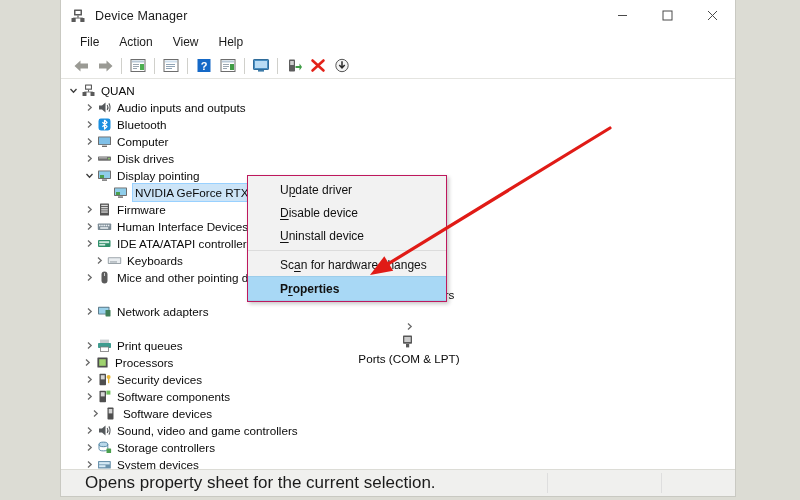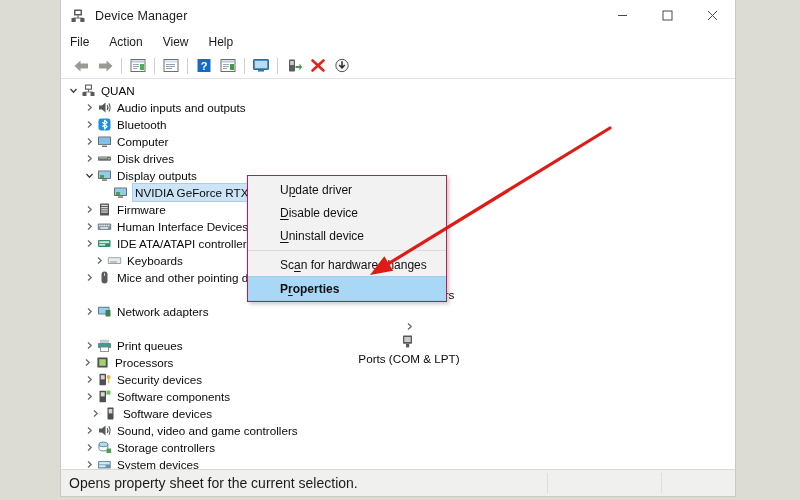--- a/index.html
+++ b/index.html
@@ -28,21 +28,21 @@
   }
   .title-icon{width:18px;height:18px;margin-left:8px;margin-right:8px;flex:0 0 18px;position:relative;}
   .title-text{font-size:12.5px;color:#1b1b1b;letter-spacing:.1px;text-align:right;}
   .wincontrols{position:absolute;right:0;top:0;height:31px;display:flex;}
   .wc{width:45px;height:31px;display:flex;align-items:center;justify-content:center;}
   .wc svg{display:block;}
 
   
   .menubar{
     height:22px;flex:0 0 22px;display:flex;align-items:center;
-    background:#ffffff;
+    padding-left:10px;background:#ffffff;
   }
   .menuitem{font-size:12px;color:#1b1b1b;padding:2px 9px;margin-right:2px;}
 
   
   .toolbar{
     height:25px;flex:0 0 25px;display:flex;align-items:center;
     padding-left:8px;background:#ffffff;border-bottom:1px solid #e4e4e0;
   }
   .tb{width:24px;height:22px;display:flex;align-items:center;justify-content:center;position:relative;}
   .tbsep{width:1px;height:16px;background:#d0d0cb;margin:0 4px;}
@@ -60,21 +60,21 @@
   .chev svg{display:block;}
   .nicon{width:17px;flex:0 0 17px;display:flex;align-items:center;justify-content:center;margin-right:4px;}
   .nlabel{line-height:17px;}
   .node.selected .nlabel{background:#cce4f7;outline:1px solid #99d1ff;padding:0 2px;}
 
   
   .statusbar{
     height:26px;flex:0 0 26px;background:#f0f0ee;border-top:1px solid #dcdcd6;
     display:flex;align-items:center;position:relative;
   }
-  .status-text{font-size:14px;color:#1b1b1b;padding-left:8px;}
+  .status-text{font-size:17px;color:#1b1b1b;padding-left:24px;}
   .st-div{position:absolute;top:3px;width:1px;height:20px;background:#dedede;}
 
   
   .ctxmenu{
     position:absolute;left:186px;top:175px;width:200px;
     background:#f2f2f2;border:1px solid #be185d;
     box-shadow:2px 2px 4px rgba(0,0,0,.22);
     padding:2px 0 0 0;box-sizing:border-box;z-index:40;
   }
   .ctxitem{
@@ -302,21 +302,21 @@
               </svg>
             </span>
             <span class="nicon">
               <svg width="15" height="15" viewBox="0 0 15 15">
                 <rect x="1" y="2.5" width="13" height="8.4" rx="0.7" fill="#6d6d6d"></rect>
                 <rect x="2" y="3.4" width="11" height="6.6" fill="#8fcdea"></rect>
                 <rect x="3" y="7" width="4" height="3" fill="#4b9f4e"></rect>
                 <rect x="5" y="11.4" width="5" height="1.4" fill="#6d6d6d"></rect>
               </svg>
             </span>
-            <span class="nlabel">Display outputs</span>
+            <span class="nlabel">Display pointing</span>
           </div>
           <div class="node selected" style="padding-left: 38px;">
             <span class="chev"></span>
             <span class="nicon">
               <svg width="15" height="15" viewBox="0 0 15 15">
                 <rect x="1" y="2.5" width="13" height="8.4" rx="0.7" fill="#6d6d6d"></rect>
                 <rect x="2" y="3.4" width="11" height="6.6" fill="#8fcdea"></rect>
                 <rect x="3" y="7" width="4" height="3" fill="#4b9f4e"></rect>
                 <rect x="5" y="11.4" width="5" height="1.4" fill="#6d6d6d"></rect>
               </svg>

